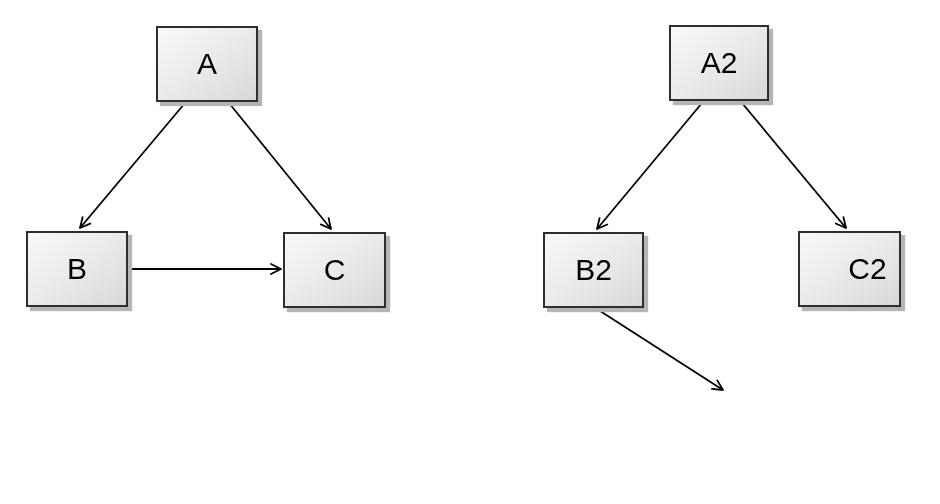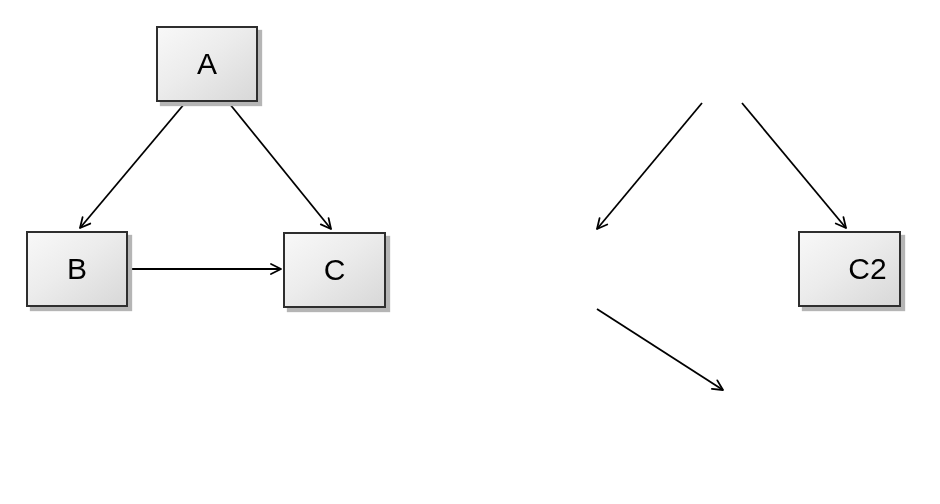--- a/index.html
+++ b/index.html
@@ -67,15 +67,17 @@
 
     <line x1="702" y1="103" x2="597" y2="229" stroke="#000000" stroke-width="1.8" marker-end="url(#arrowOpen)"></line>
     <line x1="742" y1="103" x2="846" y2="228" stroke="#000000" stroke-width="1.8" marker-end="url(#arrowOpen)"></line>
     <line x1="597" y1="309" x2="723" y2="390" stroke="#000000" stroke-width="1.8" marker-end="url(#arrowOpen)"></line>
   </svg>
 
   <div class="node node-a">A</div>
   <div class="node node-b">B</div>
   <div class="node node-c">C</div>
 
+  <div class="node node-a2">A2</div>
+  <div class="node node-b2">B2</div>
   <div class="node node-c2">C2</div>
 
 </div>
 
 </body></html>

